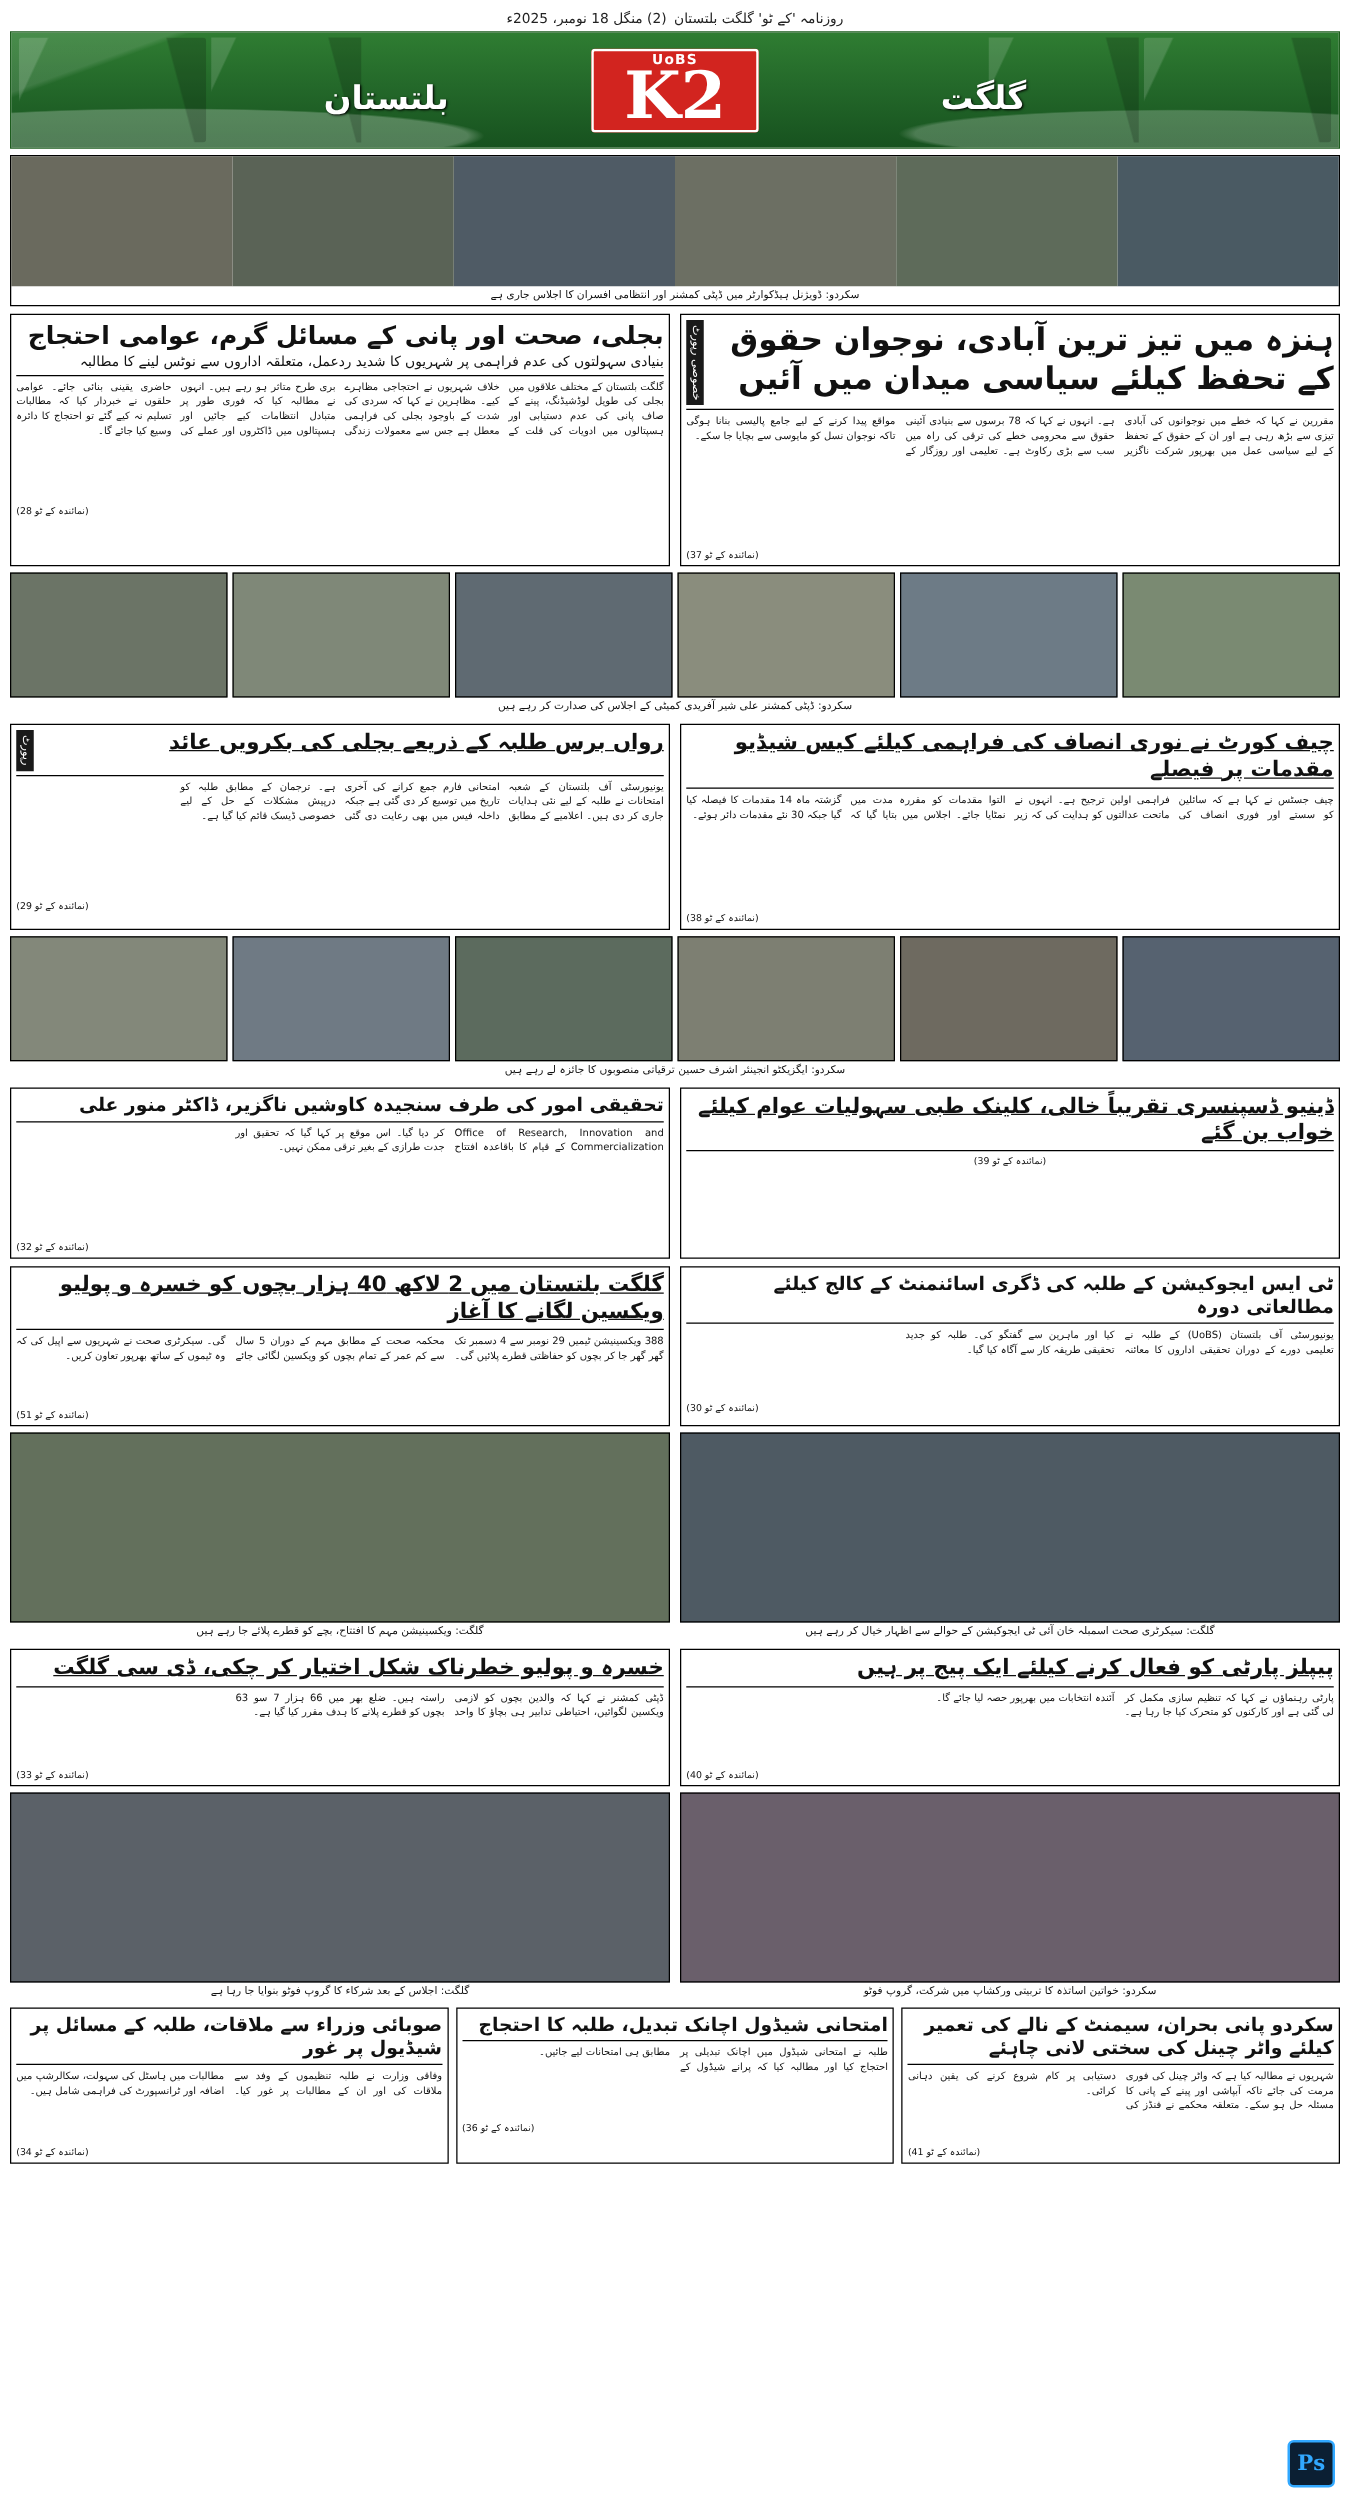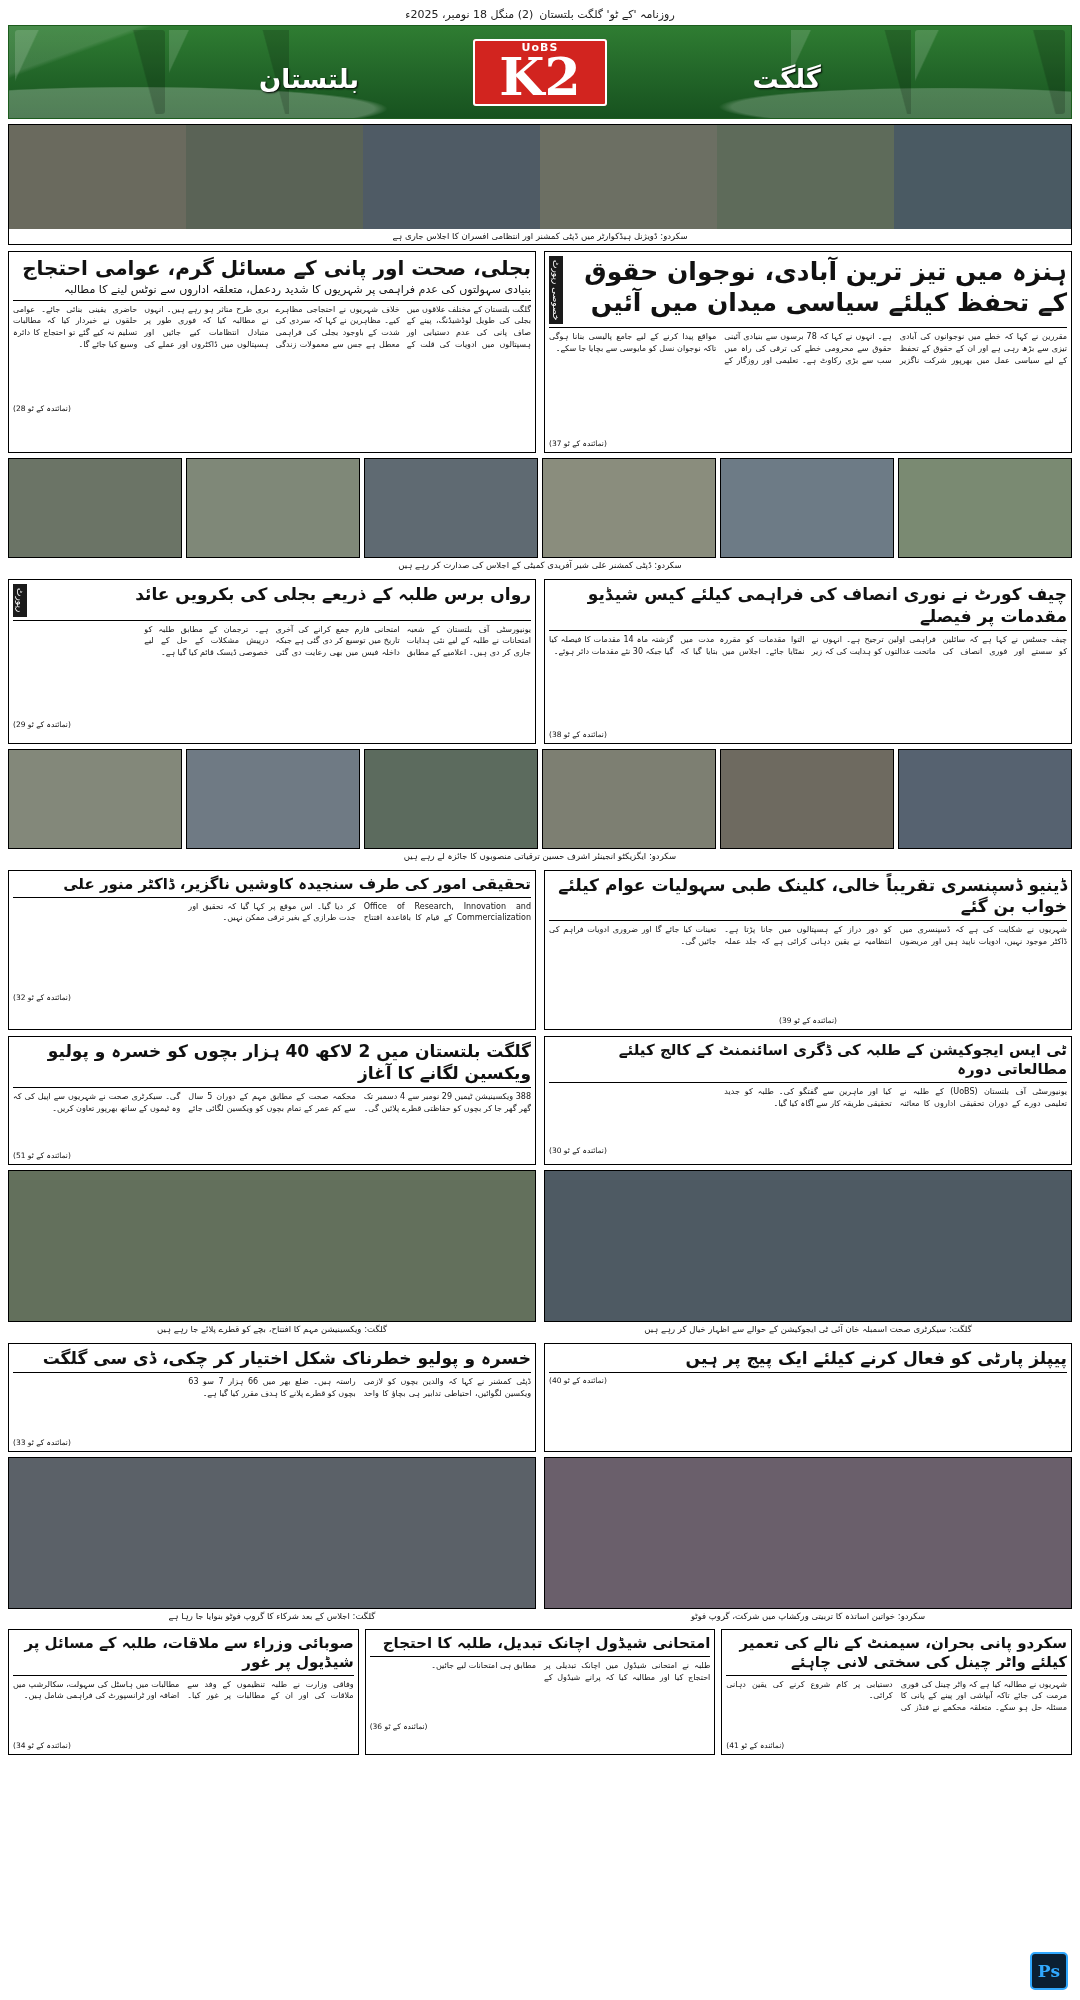--- a/index.html
+++ b/index.html
@@ -43,21 +43,21 @@
   .cols3{column-count:3;column-gap:8px;}
   .cols4{column-count:4;column-gap:7px;}
   .rule{border-top:1px solid #000;margin:3px 0;}
   .lead-strip{display:flex;height:100%;}
   .lead-strip > div{flex:1;}
 
   .two-col{display:flex;gap:8px;margin-top:6px;}
   .col{flex:1;border:1px solid #000;padding:4px;box-sizing:border-box;}
   .hl-big{font-size:25px;}
   .hl-mid{font-size:20px;}
-  .hl-sm{font-size:17px;}
+  .hl-sm{font-size:17px;text-decoration:underline;}
   .hl-xs{font-size:15px;}
 
   .sidebar-tag{writing-mode:vertical-rl;text-orientation:mixed;font-size:9px;background:#1a1a1a;color:#fff;padding:4px 2px;}
 
   .photo-row{display:flex;gap:4px;margin-top:5px;}
   .photo-row .photo{flex:1;height:98px;border:1px solid #000;}
 
   .gpix{background-image:
      linear-gradient(115deg, rgba(255,255,255,.18) 0 12%, transparent 13%),
      linear-gradient(255deg, rgba(0,0,0,.22) 0 18%, transparent 19%);}
@@ -159,21 +159,20 @@
     <div class="photo gpix" style="background:#5c6b5e;"></div>
     <div class="photo gpix" style="background:#6f7a84;"></div>
     <div class="photo gpix" style="background:#83887a;"></div>
   </div>
   <div class="cap">سکردو: ایگزیکٹو انجینئر اشرف حسین ترقیاتی منصوبوں کا جائزہ لے رہے ہیں</div>
 
   <div class="two-col">
     <div class="col">
       <div class="hl hl-sm">ڈینیو ڈسپنسری تقریباً خالی، کلینک طبی سہولیات عوام کیلئے خواب بن گئے</div>
       <div class="rule"></div>
-      <div class="body-txt cols3" style="height:92px;overflow:hidden;">شہریوں نے شکایت کی ہے کہ ڈسپنسری میں ڈاکٹر موجود نہیں، ادویات ناپید ہیں اور مریضوں کو دور دراز کے ہسپتالوں میں جانا پڑتا ہے۔ انتظامیہ نے یقین دہانی کرائی ہے کہ جلد عملہ تعینات کیا جائے گا اور ضروری ادویات فراہم کی جائیں گی۔</div>
       <div class="tiny" style="text-align:center;">(نمائندہ کے ٹو 39)</div>
     </div>
     <div class="col">
       <div class="hl hl-xs">تحقیقی امور کی طرف سنجیدہ کاوشیں ناگزیر، ڈاکٹر منور علی</div>
       <div class="rule"></div>
       <div class="body-txt cols3" style="height:92px;overflow:hidden;">Office of Research, Innovation and Commercialization کے قیام کا باقاعدہ افتتاح کر دیا گیا۔ اس موقع پر کہا گیا کہ تحقیق اور جدت طرازی کے بغیر ترقی ممکن نہیں۔</div>
       <div class="tiny" style="text-align:left;">(نمائندہ کے ٹو 32)</div>
     </div>
   </div>
 
@@ -198,20 +197,21 @@
   </div>
   <div style="display:flex;gap:8px;">
     <div class="cap" style="flex:1;">گلگت: سیکرٹری صحت اسمبلہ خان آئی ٹی ایجوکیشن کے حوالے سے اظہار خیال کر رہے ہیں</div>
     <div class="cap" style="flex:1;">گلگت: ویکسینیشن مہم کا افتتاح، بچے کو قطرے پلائے جا رہے ہیں</div>
   </div>
 
   <div class="two-col">
     <div class="col">
       <div class="hl hl-sm">پیپلز پارٹی کو فعال کرنے کیلئے ایک پیج پر ہیں</div>
       <div class="rule"></div>
+      <div class="body-txt cols3" style="height:62px;overflow:hidden;">پارٹی رہنماؤں نے کہا کہ تنظیم سازی مکمل کر لی گئی ہے اور کارکنوں کو متحرک کیا جا رہا ہے۔ آئندہ انتخابات میں بھرپور حصہ لیا جائے گا۔</div>
       <div class="tiny" style="text-align:left;">(نمائندہ کے ٹو 40)</div>
     </div>
     <div class="col">
       <div class="hl hl-sm">خسرہ و پولیو خطرناک شکل اختیار کر چکی، ڈی سی گلگت</div>
       <div class="rule"></div>
       <div class="body-txt cols3" style="height:62px;overflow:hidden;">ڈپٹی کمشنر نے کہا کہ والدین بچوں کو لازمی ویکسین لگوائیں، احتیاطی تدابیر ہی بچاؤ کا واحد راستہ ہیں۔ ضلع بھر میں 66 ہزار 7 سو 63 بچوں کو قطرے پلانے کا ہدف مقرر کیا گیا ہے۔</div>
       <div class="tiny" style="text-align:left;">(نمائندہ کے ٹو 33)</div>
     </div>
   </div>
 

